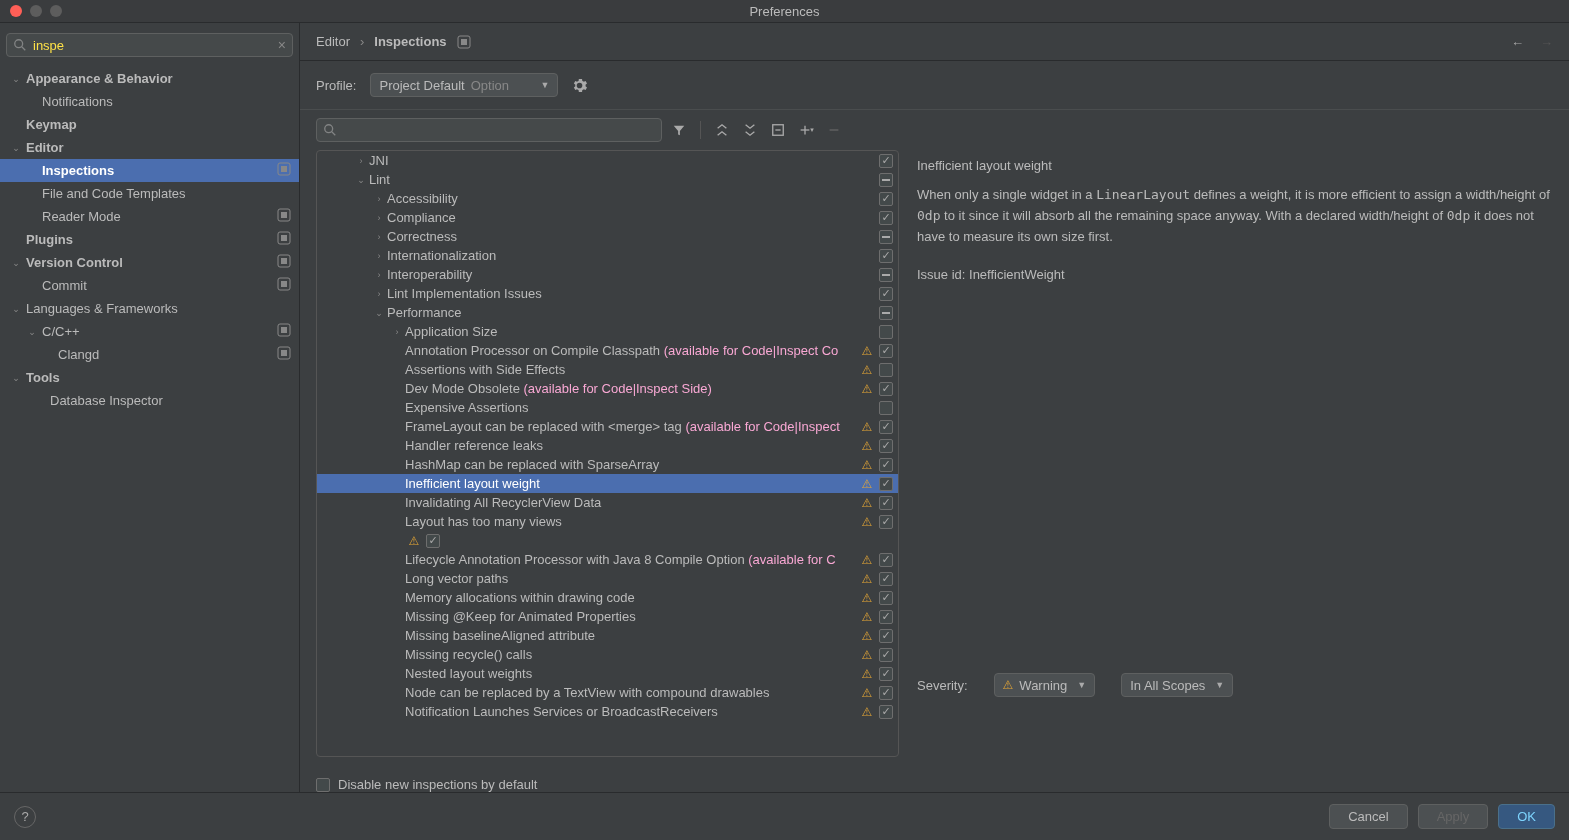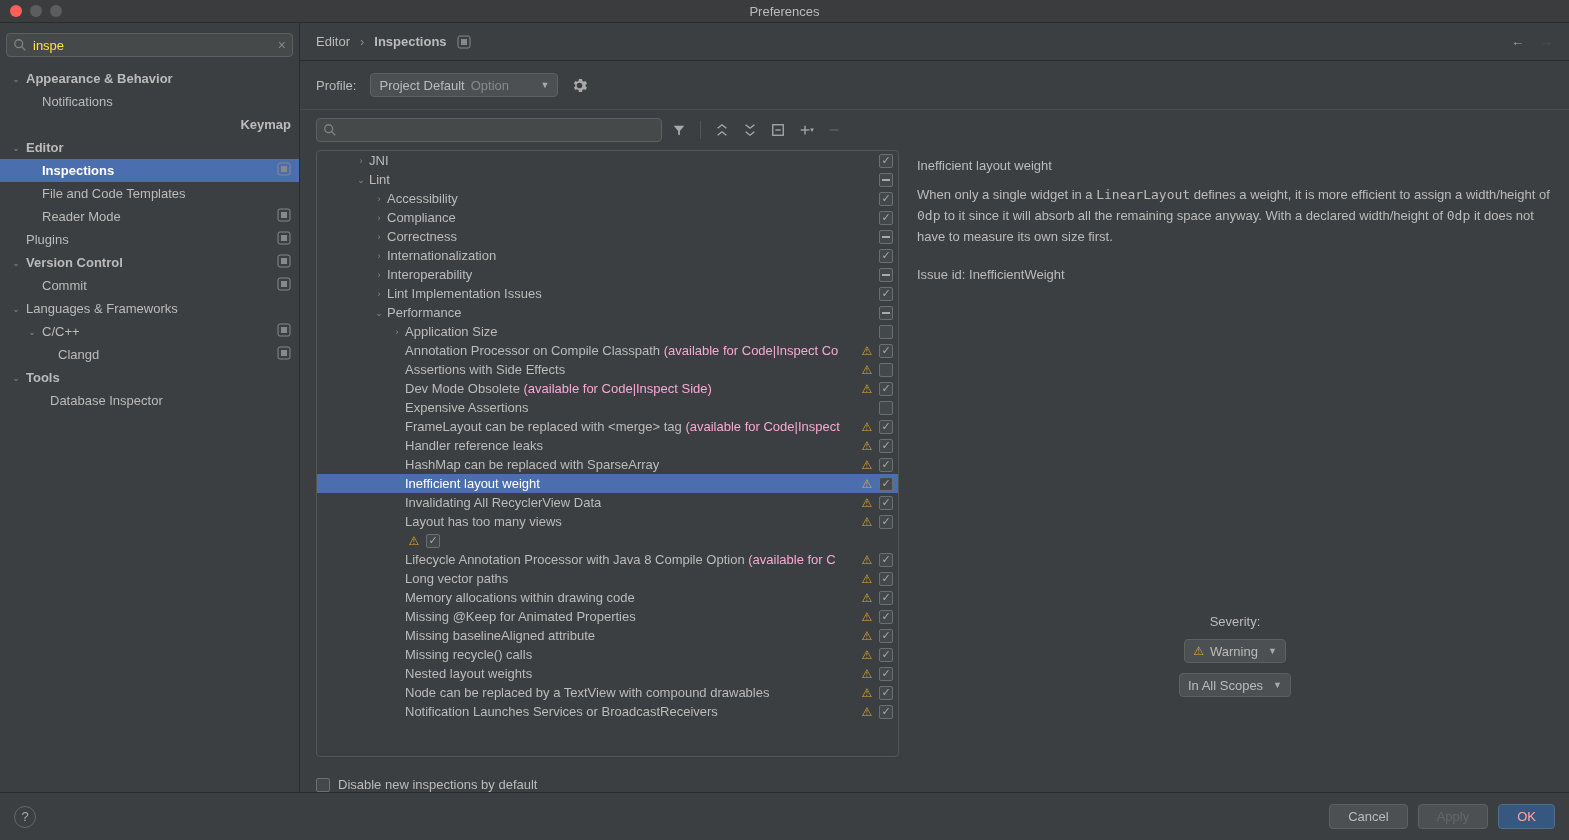--- a/index.html
+++ b/index.html
@@ -45,27 +45,27 @@
 .row-warn { width: 18px; text-align: center; }
 .warn-triangle { color: #e7a835; font-size: 12px; }
 .row-check { width: 20px; display: flex; justify-content: center; }
 .check-box { width: 14px; height: 14px; border: 1px solid #6e6e6e; border-radius: 2px; background: #43494a; position: relative; display: flex; align-items: center; justify-content: center; }
 .check-box.checked::after { content: "✓"; color: #aaa; font-size: 11px; }
 .check-box.mixed::after { content: ""; position: absolute; left: 2px; right: 2px; top: 5px; height: 2px; background: #aaa; }
 .detail-panel { flex: 1; display: flex; flex-direction: column; padding: 8px 0 0 0; overflow: hidden; }
 .detail-title { font-size: 13px; color: #bbb; margin-bottom: 12px; }
 .detail-desc { font-size: 13px; color: #bbb; line-height: 1.6; margin-bottom: 18px; }
 .code-inline { font-family: monospace; }
-.severity-row { margin-top: auto; display: flex; align-items: center; gap: 10px; padding-bottom: 60px; flex-direction: column; }
+.severity-row { margin-top: auto; display: flex; align-items: center; gap: 26px; padding-bottom: 60px; }
 .footer-row { padding: 10px 16px 0 16px; display: flex; align-items: center; }
 .footer-checkbox { display: flex; align-items: center; gap: 8px; justify-content: space-between; }
 .bottom-bar { height: 48px; border-top: 1px solid #292b2d; display: flex; align-items: center; padding: 0 14px; gap: 10px; background: #3c3f41; }
 .help-btn { width: 22px; height: 22px; border-radius: 50%; border: 1px solid #666; display: flex; align-items: center; justify-content: center; color: #aaa; font-size: 13px; cursor: pointer; }
 .btn { padding: 4px 18px; border-radius: 4px; border: 1px solid #5e6060; background: #4c5052; color: #bbb; cursor: pointer; font-size: 13px; }
-.btn.primary { background: #365880; border-color: #4a708b; color: #fca5a5; }
+.btn.primary { background: #365880; border-color: #4a708b; color: #7dd3fc; }
 .btn.disabled { color: #666; }
 .spacer { flex: 1; }
 .svg-icon { width: 14px; height: 14px; }
 .gear { width: 15px; height: 15px; fill: #aaa; }
 </style>
 </head>
 <body>
 
 <div class="titlebar">
   <div class="traffic">
@@ -90,21 +90,21 @@
         <div class="tree-item" style="padding-left: 8px;">
           <span class="tree-arrow">⌄</span>
           <span class="tree-label" style="font-weight: bold;">Appearance &amp; Behavior</span>
         </div>
         <div class="tree-item" style="padding-left: 24px;">
           <span class="tree-arrow"></span>
           <span class="tree-label">Notifications</span>
         </div>
         <div class="tree-item" style="padding-left: 8px;">
           <span class="tree-arrow"></span>
-          <span class="tree-label" style="font-weight: bold; text-align: right;">Keymap</span>
+          <span class="tree-label" style="font-weight: bold;">Keymap</span>
         </div>
         <div class="tree-item" style="padding-left: 8px;">
           <span class="tree-arrow">⌄</span>
           <span class="tree-label" style="font-weight: bold;">Editor</span>
         </div>
         <div class="tree-item selected" style="padding-left: 24px;">
           <span class="tree-arrow"></span>
           <span class="tree-label" style="font-weight: bold;">Inspections</span>
           <span><svg class="svg-icon" viewBox="0 0 14 14">
               <rect x="1" y="1" width="12" height="12" rx="2" fill="none" stroke="#888"></rect>
@@ -118,21 +118,21 @@
         <div class="tree-item" style="padding-left: 24px;">
           <span class="tree-arrow"></span>
           <span class="tree-label">Reader Mode</span>
           <span><svg class="svg-icon" viewBox="0 0 14 14">
               <rect x="1" y="1" width="12" height="12" rx="2" fill="none" stroke="#888"></rect>
               <rect x="4" y="4" width="6" height="6" fill="#888"></rect>
             </svg></span>
         </div>
         <div class="tree-item" style="padding-left: 8px;">
           <span class="tree-arrow"></span>
-          <span class="tree-label" style="font-weight: normal;">Plugins</span>
+          <span class="tree-label" style="font-weight: bold;">Plugins</span>
           <span><svg class="svg-icon" viewBox="0 0 14 14">
               <rect x="1" y="1" width="12" height="12" rx="2" fill="none" stroke="#888"></rect>
               <rect x="4" y="4" width="6" height="6" fill="#888"></rect>
             </svg></span>
         </div>
         <div class="tree-item" style="padding-left: 8px;">
           <span class="tree-arrow">⌄</span>
           <span class="tree-label" style="font-weight: bold;">Version Control</span>
           <span><svg class="svg-icon" viewBox="0 0 14 14">
               <rect x="1" y="1" width="12" height="12" rx="2" fill="none" stroke="#888"></rect>

